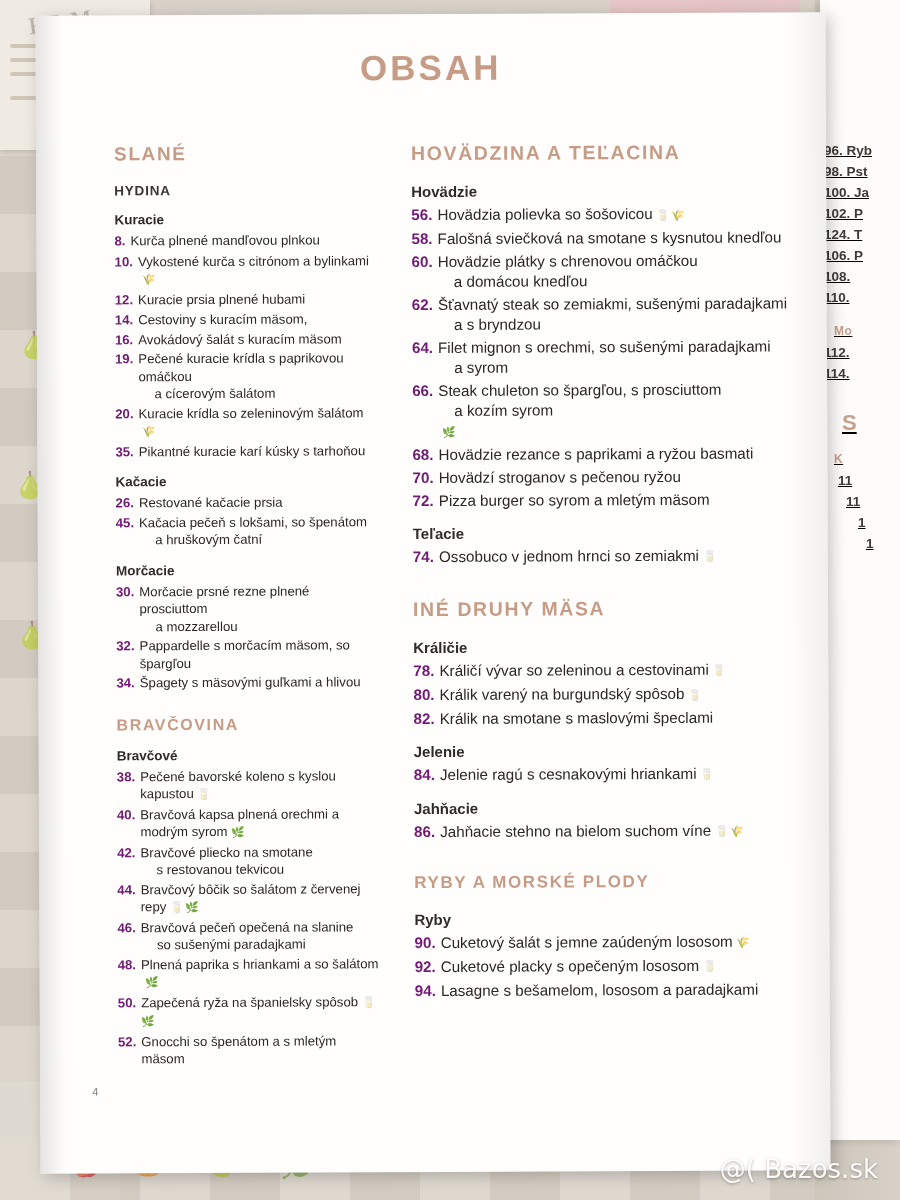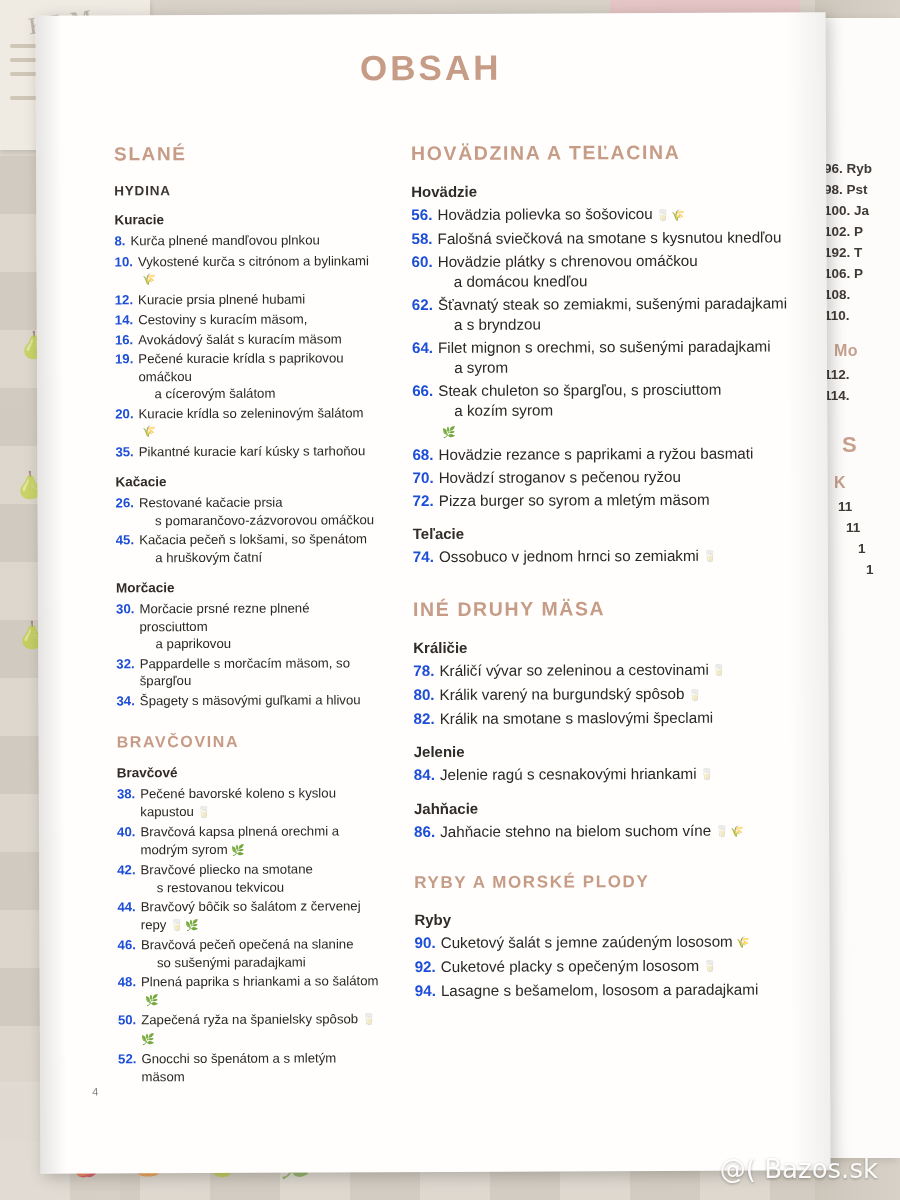--- a/index.html
+++ b/index.html
@@ -63,36 +63,37 @@
     background: #e7c3c6; opacity: .85;
   }
   .bg-right-strip {
     position: absolute; right: 0; top: 0; width: 85px; height: 1200px;
     background: linear-gradient(90deg, #cdc6bb 0%, #d7d1c8 100%);
   }
 
   
   .page-right {
     position: absolute;
-    left: 820px; top: 18px;
+    left: 820px; top: 0;
     width: 80px; height: 1140px;
     background: #fdfcfa;
     box-shadow: -2px 2px 8px rgba(0,0,0,.12);
     overflow: hidden;
     padding: 140px 0 0 4px;
+    text-decoration: underline;
   }
   .page-right .pr-line {
     font-size: 13.5px;
     color: #3f3a36;
     font-weight: bold;
     line-height: 21px;
     white-space: nowrap;
   }
   .page-right .pr-head {
-    font-size: 16px; font-weight: bold; color: #c6a08d;
+    font-size: 12px; font-weight: bold; color: #c6a08d;
     margin: 16px 0 4px 10px; letter-spacing: .5px;
   }
   .page-right .pr-big {
     font-size: 22px; font-weight: bold; color: #c6a08d;
     margin: 26px 0 8px 18px;
   }
 
   
   .page {
     position: absolute;
@@ -168,21 +169,21 @@
     line-height: 17.5px;
     color: #2a2724;
     margin-bottom: 2px;
   }
   .col-right .entry { font-size: 15.2px; line-height: 20px; margin-bottom: 3px; }
 
   .num {
     font-weight: bold;
     margin-right: 5px;
     flex: 0 0 auto;
-    color: #1d4ed8;
+    color: #701a75;
   }
   .txt { flex: 1 1 auto; }
   .txt .cont { display: block; padding-left: 16px; }
   .icon {
     margin-left: 4px;
     font-size: 11px;
     opacity: .85;
     letter-spacing: 1px;
   }
   .icon.wheat { color: #c8a98f; }
@@ -232,21 +233,21 @@
     <span class="veg-glyph" style="left:132px; top:1148px;">🎃</span>
     <span class="veg-glyph" style="left:206px; top:1148px;">🍐</span>
     <span class="veg-glyph" style="left:278px; top:1150px;">🌿</span>
   </div>
 
   <div class="page-right">
     <div class="pr-line">96. Ryb</div>
     <div class="pr-line">98. Pst</div>
     <div class="pr-line">100. Ja</div>
     <div class="pr-line">102. P</div>
-    <div class="pr-line">192. T</div>
+    <div class="pr-line">124. T</div>
     <div class="pr-line">106. P</div>
     <div class="pr-line">108.</div>
     <div class="pr-line">110.</div>
     <div class="pr-head">Mo</div>
     <div class="pr-line">112.</div>
     <div class="pr-line">114.</div>
     <div class="pr-big">S</div>
     <div class="pr-head">K</div>
     <div class="pr-line" style="margin-left:14px;">11</div>
     <div class="pr-line" style="margin-left:22px;">11</div>
@@ -297,31 +298,31 @@
             <span class="txt"><span>Kuracie krídla so zeleninovým šalátom</span><span class="icon wheat">🌾</span></span>
           </div>
         <div class="entry">
             <span class="num">35.</span>
             <span class="txt"><span>Pikantné kuracie karí kúsky s tarhoňou</span></span>
           </div>
 
         <div class="sub-title">Kačacie</div>
         <div class="entry">
             <span class="num">26.</span>
-            <span class="txt"><span>Restované kačacie prsia</span><span class="cont">s pomarančovo-zázvorovou omáčkou</span></span>
+            <span class="txt"><span>Restované kačacie prsia</span></span>
           </div>
         <div class="entry">
             <span class="num">45.</span>
             <span class="txt"><span>Kačacia pečeň s lokšami, so špenátom</span><span class="cont">a hruškovým čatní</span></span>
           </div>
 
         <div class="sub-title">Morčacie</div>
         <div class="entry">
             <span class="num">30.</span>
-            <span class="txt"><span>Morčacie prsné rezne plnené prosciuttom</span><span class="cont">a paprikovou</span></span>
+            <span class="txt"><span>Morčacie prsné rezne plnené prosciuttom</span><span class="cont">a mozzarellou</span></span>
           </div>
         <div class="entry">
             <span class="num">32.</span>
             <span class="txt"><span>Pappardelle s morčacím mäsom, so špargľou</span></span>
           </div>
         <div class="entry">
             <span class="num">34.</span>
             <span class="txt"><span>Špagety s mäsovými guľkami a hlivou</span></span>
           </div>
 

